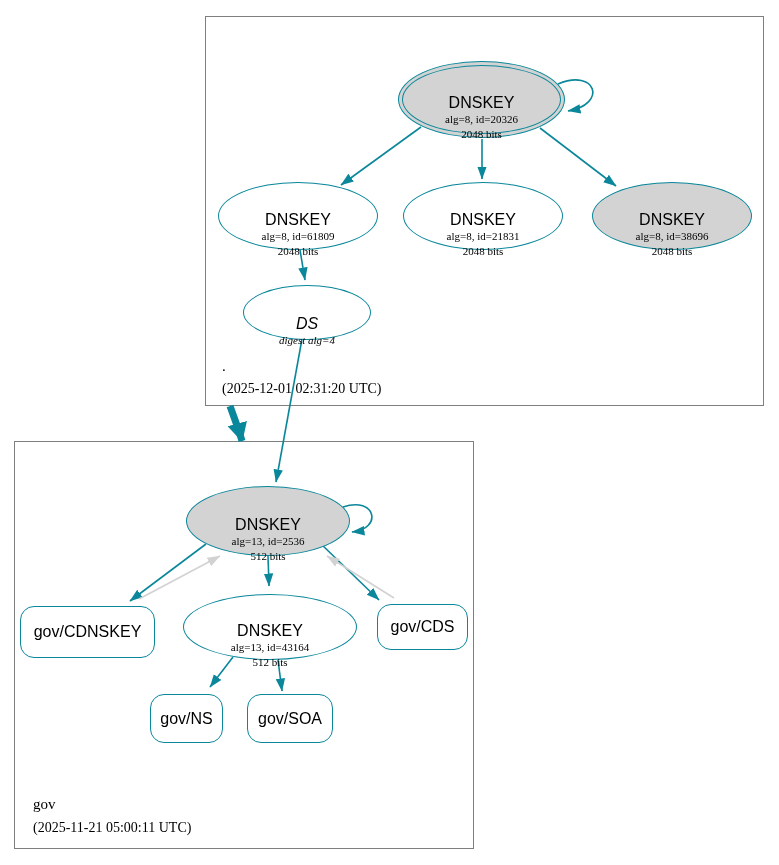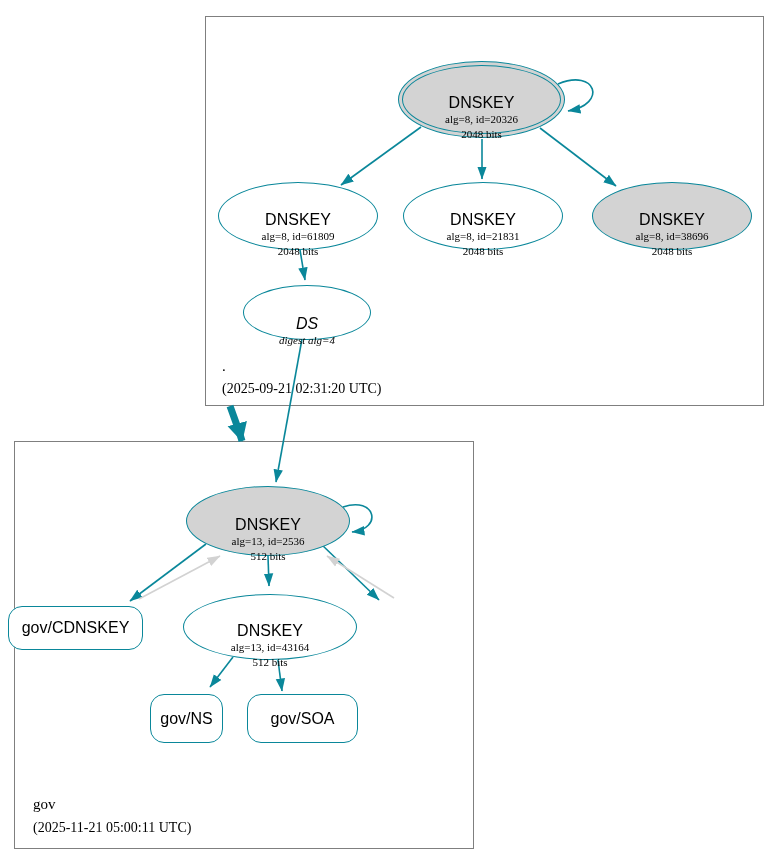--- a/index.html
+++ b/index.html
@@ -23,21 +23,21 @@
 </style>
 </head>
 <body>
 
 <div class="canvas">
 
   <div class="zone-box" style="left:205px;top:16px;width:557px;height:388px;"></div>
   <div class="zone-box" style="left:14px;top:441px;width:458px;height:406px;"></div>
 
   <div class="zone-label" style="left:222px;top:358px;">.</div>
-  <div class="zone-ts" style="left:222px;top:381px;">(2025-09-21 02:31:20 UTC)</div>
+  <div class="zone-ts" style="left:222px;top:381px;">(2025-12-01 02:31:20 UTC)</div>
   <div class="zone-label" style="left:33px;top:796px;">gov</div>
   <div class="zone-ts" style="left:33px;top:820px;">(2025-11-21 05:00:11 UTC)</div>
 
   <svg class="edges" width="779" height="865" viewBox="0 0 779 865">
     <defs>
       <marker id="mt" markerUnits="userSpaceOnUse" markerWidth="14" markerHeight="11" refX="12.5" refY="5.5" orient="auto">
         <path d="M0,0.8 L13,5.5 L0,10.2 Z" fill="#0a879a"></path>
       </marker>
       <marker id="mg" markerUnits="userSpaceOnUse" markerWidth="14" markerHeight="11" refX="12.5" refY="5.5" orient="auto">
         <path d="M0,0.8 L13,5.5 L0,10.2 Z" fill="#d2d2d2"></path>
@@ -103,20 +103,21 @@
     <div class="nd">alg=13, id=2536</div>
     <div class="nd">512 bits</div>
   </div>
 
   <div class="node ellipse" style="left:183px;top:594px;width:174px;height:66px;">
     <div class="nt">DNSKEY</div>
     <div class="nd">alg=13, id=43164</div>
     <div class="nd">512 bits</div>
   </div>
 
-  <div class="node rrbox" style="left:8px;top:606px;width:135px;height:44px;">gov/CDNSKEY</div>
+  <div class="node rrbox" style="left:20px;top:606px;width:135px;height:52px;">gov/CDNSKEY</div>
 
+  <div class="node rrbox" style="left:377px;top:604px;width:91px;height:46px;">gov/CDS</div>
 
   <div class="node rrbox" style="left:150px;top:694px;width:73px;height:49px;">gov/NS</div>
 
-  <div class="node rrbox" style="left:247px;top:694px;width:111px;height:49px;">gov/SOA</div>
+  <div class="node rrbox" style="left:247px;top:694px;width:86px;height:49px;">gov/SOA</div>
 
 </div>
 
 </body></html>

